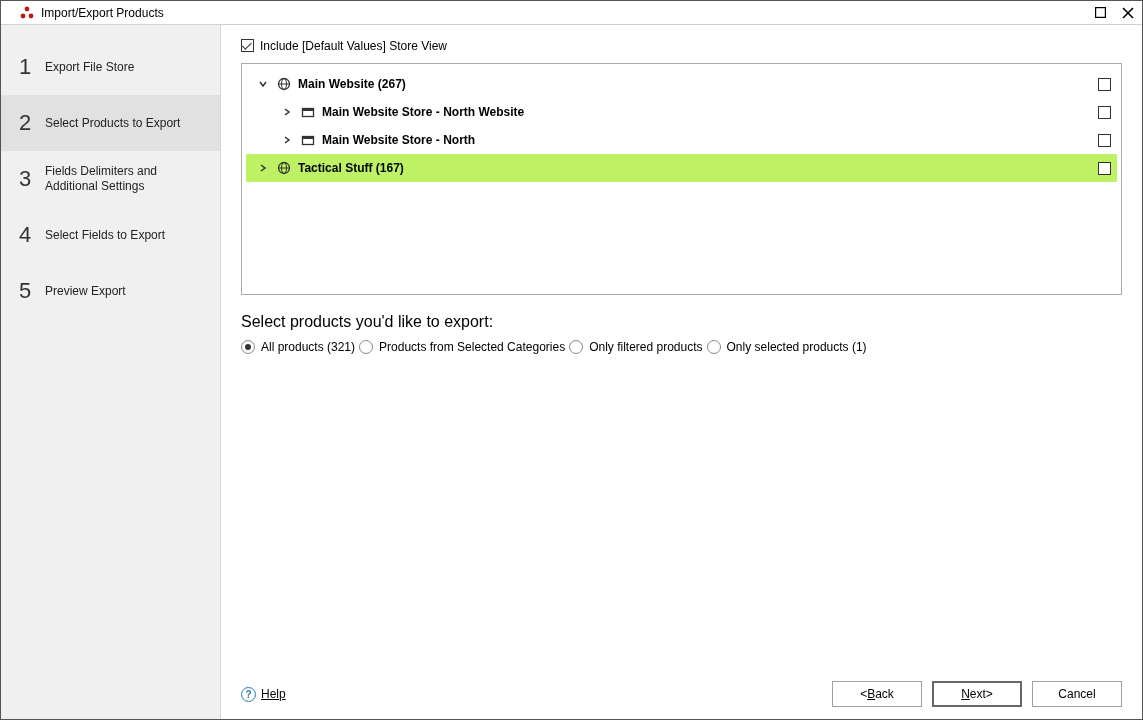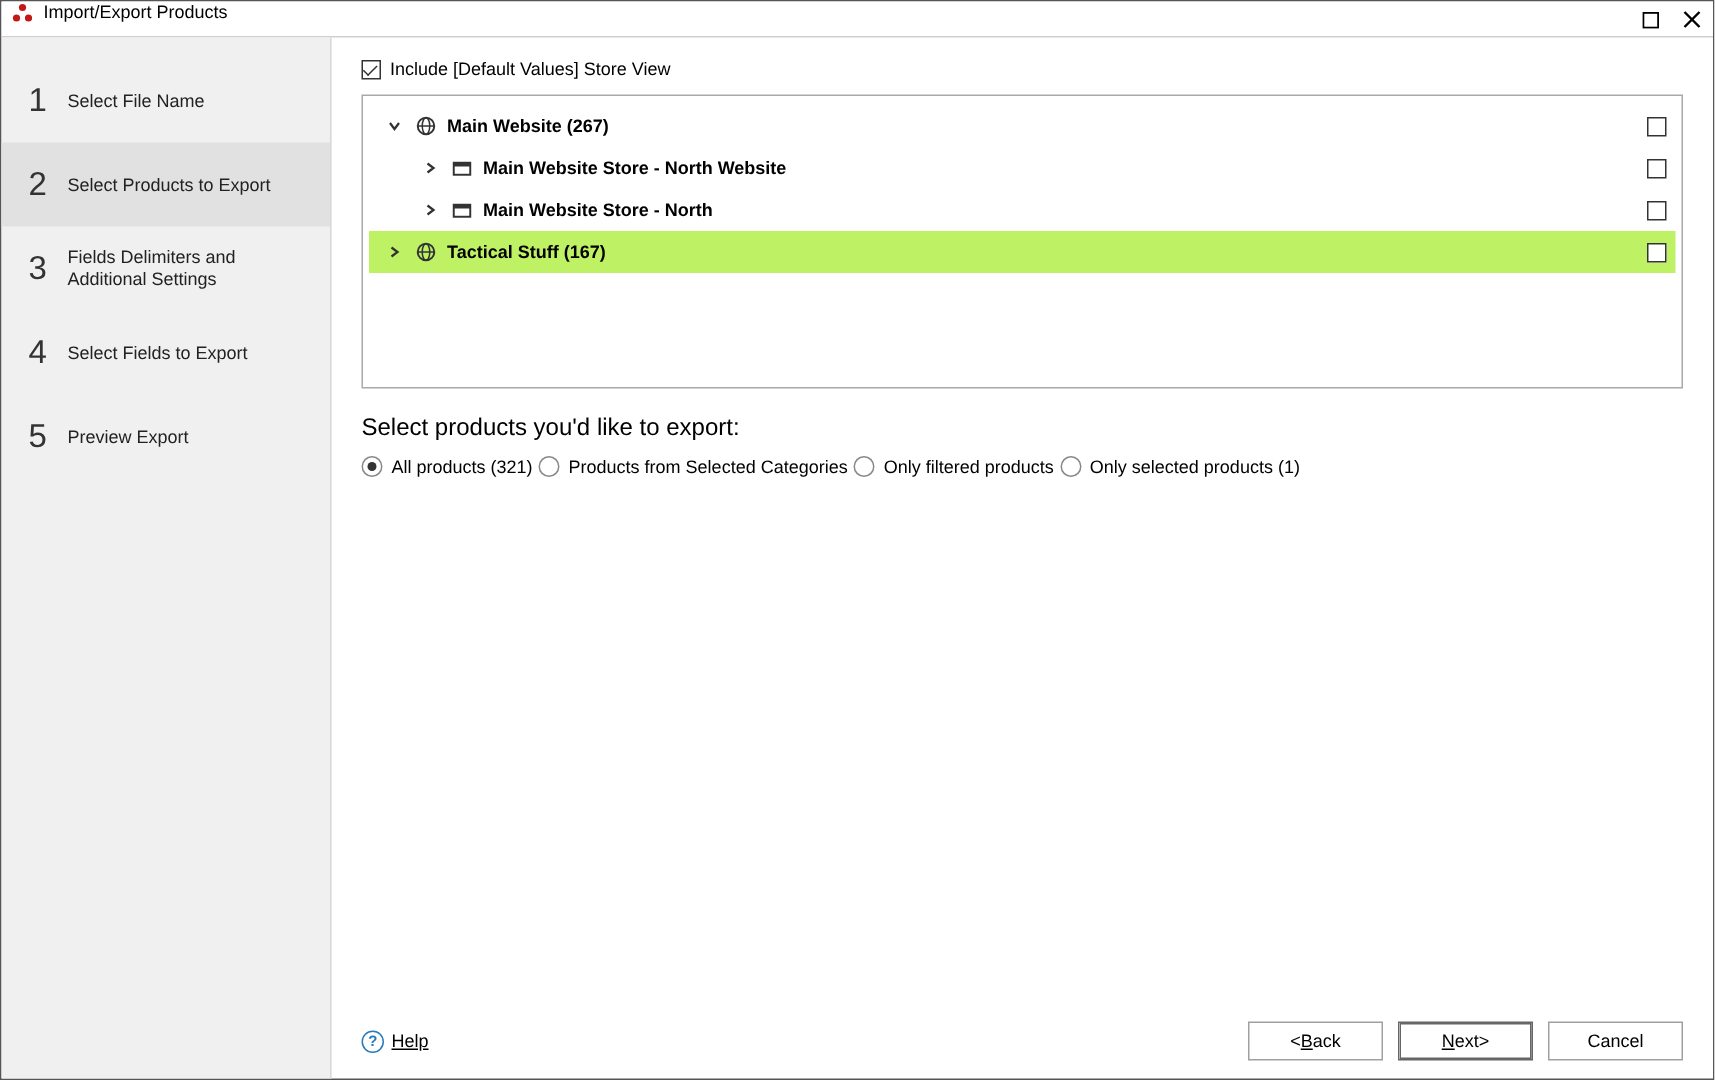--- a/index.html
+++ b/index.html
@@ -8,21 +8,21 @@
     width: 1143px; height: 720px;
     font-family: "Segoe UI", Tahoma, sans-serif;
     font-size: 12px;
     color: #000;
     background: #fff;
     overflow: hidden;
   }
   .window { width: 1143px; height: 720px; border: 1px solid #555; display: flex; flex-direction: column; }
   .titlebar {
     height: 24px; background: #fff; border-bottom: 1px solid #d0d0d0;
-    display: flex; align-items: flex-start; padding-left: 6px;
+    display: flex; align-items: center; padding-left: 18px;
   }
   .titlebar .logo { width: 16px; height: 16px; margin-right: 6px; }
   .titlebar .title { flex: 1; font-size: 12px; }
   .titlebar .win-btn {
     width: 28px; height: 24px; display: flex; align-items: center; justify-content: center;
     font-size: 14px; cursor: pointer;
   }
   .titlebar .win-btn svg { display: block; }
   .body { flex: 1; display: flex; min-height: 0; }
   .sidebar {
@@ -33,33 +33,33 @@
     display: flex; align-items: center; padding: 10px 10px 10px 18px;
     cursor: pointer; min-height: 56px;
   }
   .step .num {
     font-size: 22px; color: #333; width: 26px; flex: none;
     font-weight: 400;
   }
   .step .label { font-size: 12px; color: #222; line-height: 1.25; }
   .step.selected { background: #e1e1e1; }
   .main { flex: 1; display: flex; flex-direction: column; padding: 14px 20px 12px 20px; min-width: 0; }
-  .checkbox-row { display: flex; align-items: center; gap: 6px; margin-bottom: 10px; }
+  .checkbox-row { display: flex; gap: 6px; margin-bottom: 10px; }
   .chk {
     width: 13px; height: 13px; border: 1px solid #333; background: #fff;
     display: inline-flex; align-items: center; justify-content: center; cursor: pointer;
     flex: none;
   }
   .chk.checked::after {
     content: ""; display: block; width: 8px; height: 4px;
     border-left: 1.5px solid #333; border-bottom: 1.5px solid #333;
     transform: rotate(-45deg) translate(0px,-1px);
   }
   .tree-box {
-    border: 1px solid #a9a9a9; height: 196px; padding: 6px 4px; overflow: auto;
+    border: 1px solid #a9a9a9; height: 232px; padding: 6px 4px; overflow: auto;
     margin-bottom: 18px;
   }
   .tree-row {
     display: flex; align-items: center; height: 28px; gap: 6px;
     padding-right: 6px;
   }
   .tree-row.hovered { background: #bef264; }
   .tree-row .spacer { display:inline-block; }
   .tree-row .arrow {
     width: 14px; height: 14px; display: inline-flex; align-items: center; justify-content: center;
@@ -124,21 +124,21 @@
           <line x1="1" y1="1" x2="11" y2="11" stroke="#000" stroke-width="1.6"></line>
           <line x1="11" y1="1" x2="1" y2="11" stroke="#000" stroke-width="1.6"></line>
         </svg>
     </span>
   </div>
 
   <div class="body">
     <div class="sidebar">
       <div class="step">
         <span class="num">1</span>
-        <span class="label">Select File Name</span>
+        <span class="label">Export File Store</span>
       </div>
       <div class="step selected">
         <span class="num">2</span>
         <span class="label">Select Products to Export</span>
       </div>
       <div class="step">
         <span class="num">3</span>
         <span class="label">Fields Delimiters and Additional Settings</span>
       </div>
       <div class="step">

